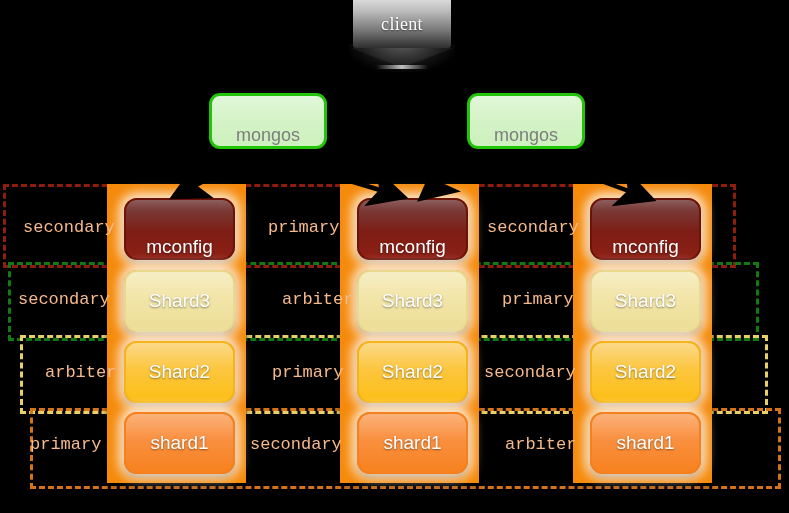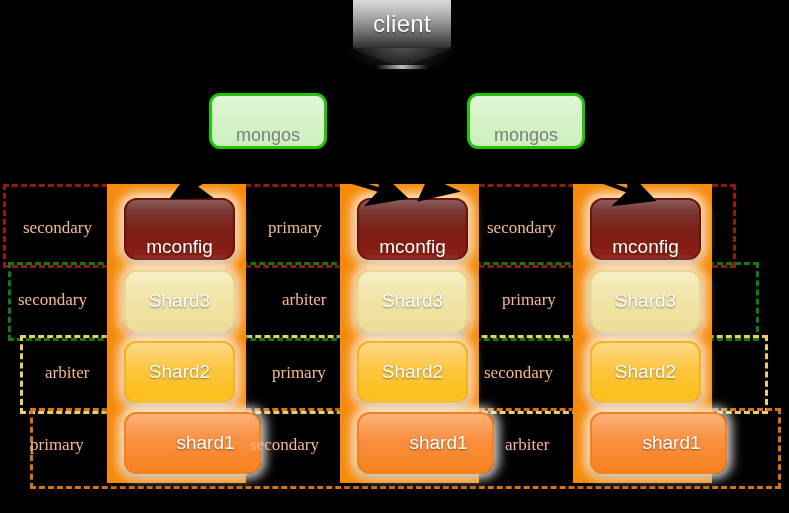--- a/index.html
+++ b/index.html
@@ -5,22 +5,22 @@
   html,body{margin:0;padding:0;background:#000;}
   body{width:789px;height:513px;overflow:hidden;
        font-family:"Liberation Sans",sans-serif;}
   #stage{position:relative;width:789px;height:513px;background:#000;}
 
   
   .client-box{position:absolute;left:353px;top:0px;width:98px;height:48px;
       background:linear-gradient(to bottom,#d9d9d9 0%,#bdbdbd 22%,#7a7a7a 62%,#2e2e2e 100%);
       border-radius:0 0 3px 3px;
       display:flex;align-items:center;justify-content:center;}
-  .client-box span{color:#ffffff;font-size:24px;letter-spacing:.3px;
-      text-shadow:0 1px 2px rgba(0,0,0,.55);}
+  .client-box span{color:#ffffff;font-size:18px;letter-spacing:.3px;
+      text-shadow:0 1px 2px rgba(0,0,0,.55);font-family:Liberation Serif, serif;}
   .client-shadow{position:absolute;left:349px;top:44px;width:106px;height:28px;
       background:radial-gradient(ellipse at 50% 0%,rgba(150,150,150,.55) 0%,rgba(60,60,60,.25) 55%,rgba(0,0,0,0) 78%);
       pointer-events:none;}
   .client-base{position:absolute;left:376px;top:65px;width:52px;height:4px;
       background:linear-gradient(to right,rgba(255,255,255,0),rgba(220,220,220,.85),rgba(255,255,255,0));}
   .client-wing{position:absolute;top:48px;width:0;height:0;}
   .client-wing.l{left:351px;border-left:52px solid transparent;border-top:20px solid #131313;}
   .client-wing.r{left:401px;border-right:52px solid transparent;border-top:20px solid #131313;}
 
   
@@ -42,25 +42,25 @@
       display:flex;align-items:center;justify-content:center;
       box-shadow:0 0 11px 5px rgba(255,255,255,.82), 0 3px 5px rgba(0,0,0,.45);}
   .node span{color:#ffffff;font-size:19px;text-shadow:0 1px 2px rgba(0,0,0,.45);}
   .n-mconfig{background:linear-gradient(to bottom,#8c5e5e 0%,#7a3a36 18%,#7d1d15 55%,#8e2015 100%);
       border:2px solid #6d1209;align-items:flex-end;}
   .n-shard3{background:linear-gradient(to bottom,#f6eec4 0%,#f2e5a8 45%,#ecdd96 100%);
       border:2px solid #e8d98d;}
   .n-shard2{background:linear-gradient(to bottom,#fcd98a 0%,#fcc63f 45%,#fcbe16 100%);
       border:2px solid #f5b51a;text-align:center;}
   .n-shard1{background:linear-gradient(to bottom,#fbb27a 0%,#f98f3f 45%,#f7821f 100%);
-      border:2px solid #f5801d;padding-left:26px;}
+      border:2px solid #f5801d;}
 
   
   .role{position:absolute;color:#f6b98c;font-size:17px;
-      font-family:Liberation Serif, serif;white-space:nowrap;letter-spacing:0px;}
+      font-family:Liberation Mono, monospace;white-space:nowrap;letter-spacing:0px;}
 
   
   .arrows{position:absolute;left:0;top:0;width:789px;height:513px;pointer-events:none;}
 </style>
 </head>
 <body>
 
 <div id="stage">
 
   <div class="rowrect" style="left: 3px; top: 184px; width: 727px; height: 78px; border-color: rgb(143, 29, 13);"></div>

